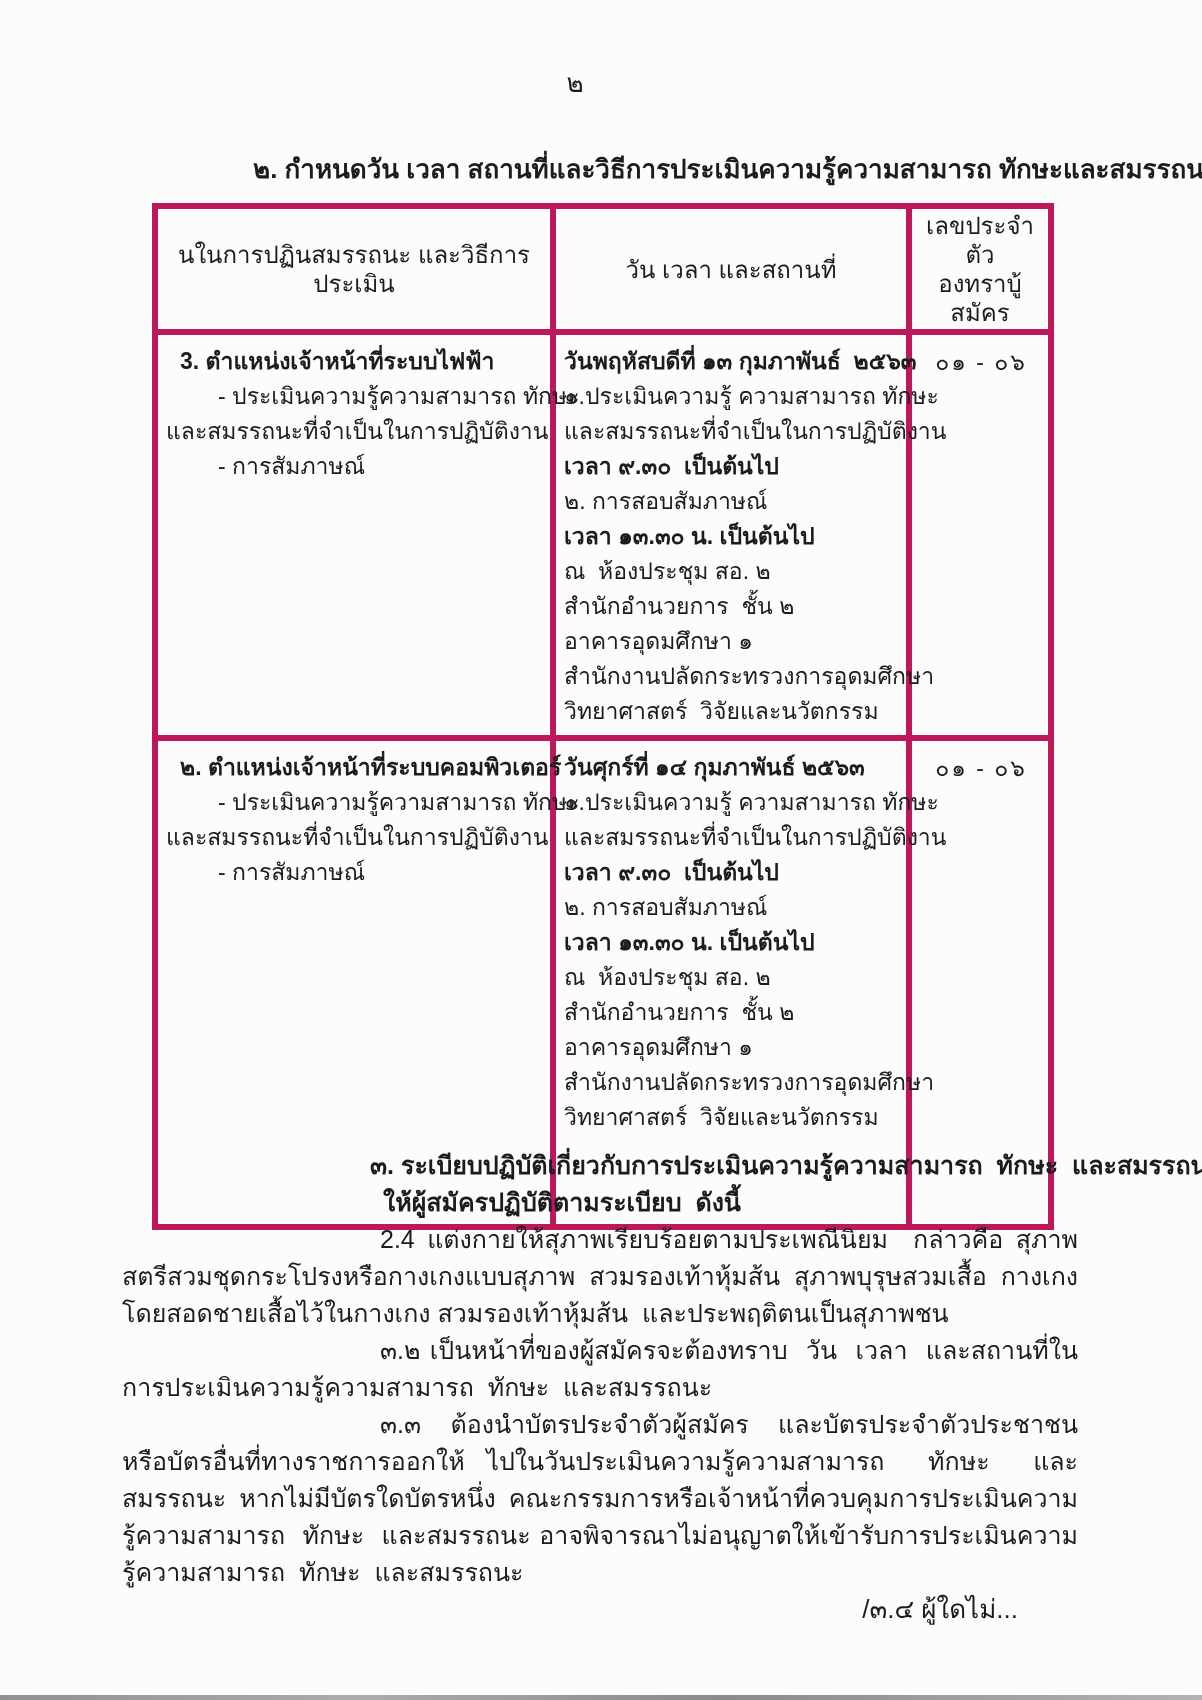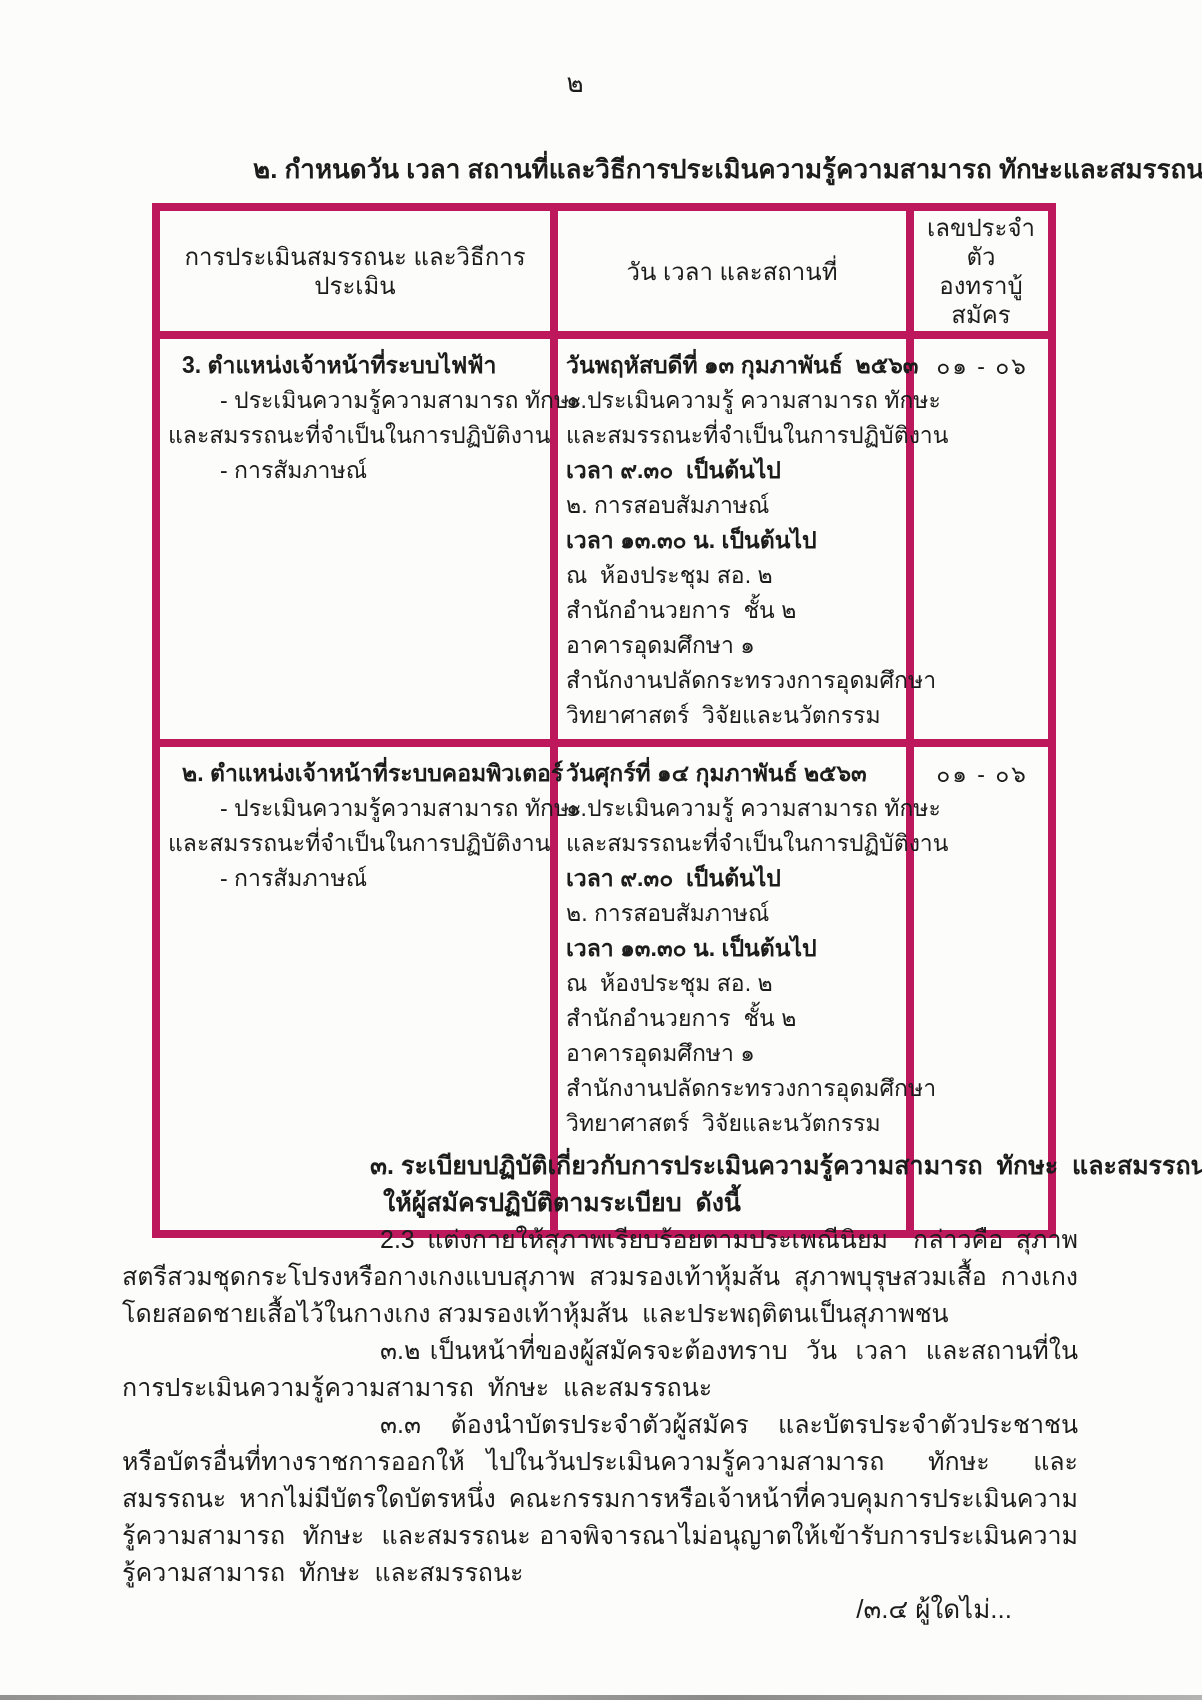--- a/index.html
+++ b/index.html
@@ -29,21 +29,21 @@
     position:absolute;top:203px;left:152px;
     width:896px;
     border-collapse:collapse;
     table-layout:fixed;
     background:transparent;
   }
   table.schedule col.c1{width:398px;}
   table.schedule col.c2{width:356px;}
   table.schedule col.c3{width:142px;}
   table.schedule th, table.schedule td{
-    border:8px solid #be185d;
+    border:6px solid #be185d;
   }
   table.schedule th{
     height:62px;
     font-size:24px;font-weight:normal;
     text-align:center;vertical-align:middle;
     line-height:29px;
     padding:2px 4px;
   }
   table.schedule td{
     vertical-align:top;
@@ -76,21 +76,21 @@
     font-weight:bold;
     white-space:pre;
   }
   .para{
     margin:0;
     text-indent:258px;
     text-align:justify;
     white-space:pre-wrap;
   }
   .footer-note{
-    position:absolute;top:1588px;right:190px;
+    position:absolute;top:1588px;right:184px;
     font-size:26px;
   }
   .scan-edge{
     position:absolute;left:0;bottom:0;width:100%;height:5px;
     background:linear-gradient(90deg,#3a3a3a 0%,#6a6a6a 30%,#2e2e2e 60%,#777 100%);
     opacity:.55;
   }
 </style>
 </head>
 <body>
@@ -102,21 +102,21 @@
   <div class="section2-heading">๒. กำหนดวัน เวลา สถานที่และวิธีการประเมินความรู้ความสามารถ ทักษะและสมรรถนะ</div>
 
   <table class="schedule">
     <colgroup>
         <col class="c1">
         <col class="c2">
         <col class="c3">
       </colgroup>
     <thead>
       <tr>
-        <th>การประเมินสมรรถนะ และวิธีการประเมิน</th>
+        <th>นในการปฏินสมรรถนะ และวิธีการประเมิน</th>
         <th>วัน  เวลา  และสถานที่</th>
         <th>
           <div>เลขประจำตัว</div>
           <div>องทราบู้สมัคร</div>
         </th>
       </tr>
     </thead>
     <tbody>
       <tr class="r1">
         <td class="cell-pos">
@@ -161,21 +161,21 @@
             <div class="line">วิทยาศาสตร์  วิจัยและนวัตกรรม</div>
           </td>
         <td class="cell-no">๐๑ - ๐๖</td>
       </tr>
     </tbody>
   </table>
 
   <div class="section3">
     <div class="s3-heading">๓. ระเบียบปฏิบัติเกี่ยวกับการประเมินความรู้ความสามารถ  ทักษะ  และสมรรถนะ</div>
     <div class="s3-sub">ให้ผู้สมัครปฏิบัติตามระเบียบ  ดังนี้</div>
-    <p class="para">2.3 แต่งกายให้สุภาพเรียบร้อยตามประเพณีนิยม  กล่าวคือ สุภาพสตรีสวมชุดกระโปรงหรือกางเกงแบบสุภาพ  สวมรองเท้าหุ้มส้น  สุภาพบุรุษสวมเสื้อ  กางเกง โดยสอดชายเสื้อไว้ในกางเกง สวมรองเท้าหุ้มส้น  และประพฤติตนเป็นสุภาพชน</p>
+    <p class="para">2.4 แต่งกายให้สุภาพเรียบร้อยตามประเพณีนิยม  กล่าวคือ สุภาพสตรีสวมชุดกระโปรงหรือกางเกงแบบสุภาพ  สวมรองเท้าหุ้มส้น  สุภาพบุรุษสวมเสื้อ  กางเกง โดยสอดชายเสื้อไว้ในกางเกง สวมรองเท้าหุ้มส้น  และประพฤติตนเป็นสุภาพชน</p>
     <p class="para">๓.๒ เป็นหน้าที่ของผู้สมัครจะต้องทราบ  วัน  เวลา  และสถานที่ในการประเมินความรู้ความสามารถ  ทักษะ  และสมรรถนะ</p>
     <p class="para">๓.๓ ต้องนำบัตรประจำตัวผู้สมัคร และบัตรประจำตัวประชาชน หรือบัตรอื่นที่ทางราชการออกให้ ไปในวันประเมินความรู้ความสามารถ  ทักษะ  และสมรรถนะ หากไม่มีบัตรใดบัตรหนึ่ง คณะกรรมการหรือเจ้าหน้าที่ควบคุมการประเมินความรู้ความสามารถ  ทักษะ  และสมรรถนะ อาจพิจารณาไม่อนุญาตให้เข้ารับการประเมินความรู้ความสามารถ  ทักษะ  และสมรรถนะ</p>
   </div>
 
   <div class="footer-note">/๓.๔ ผู้ใดไม่...</div>
 
   <div class="scan-edge"></div>
 </div>
 
 </body></html>

